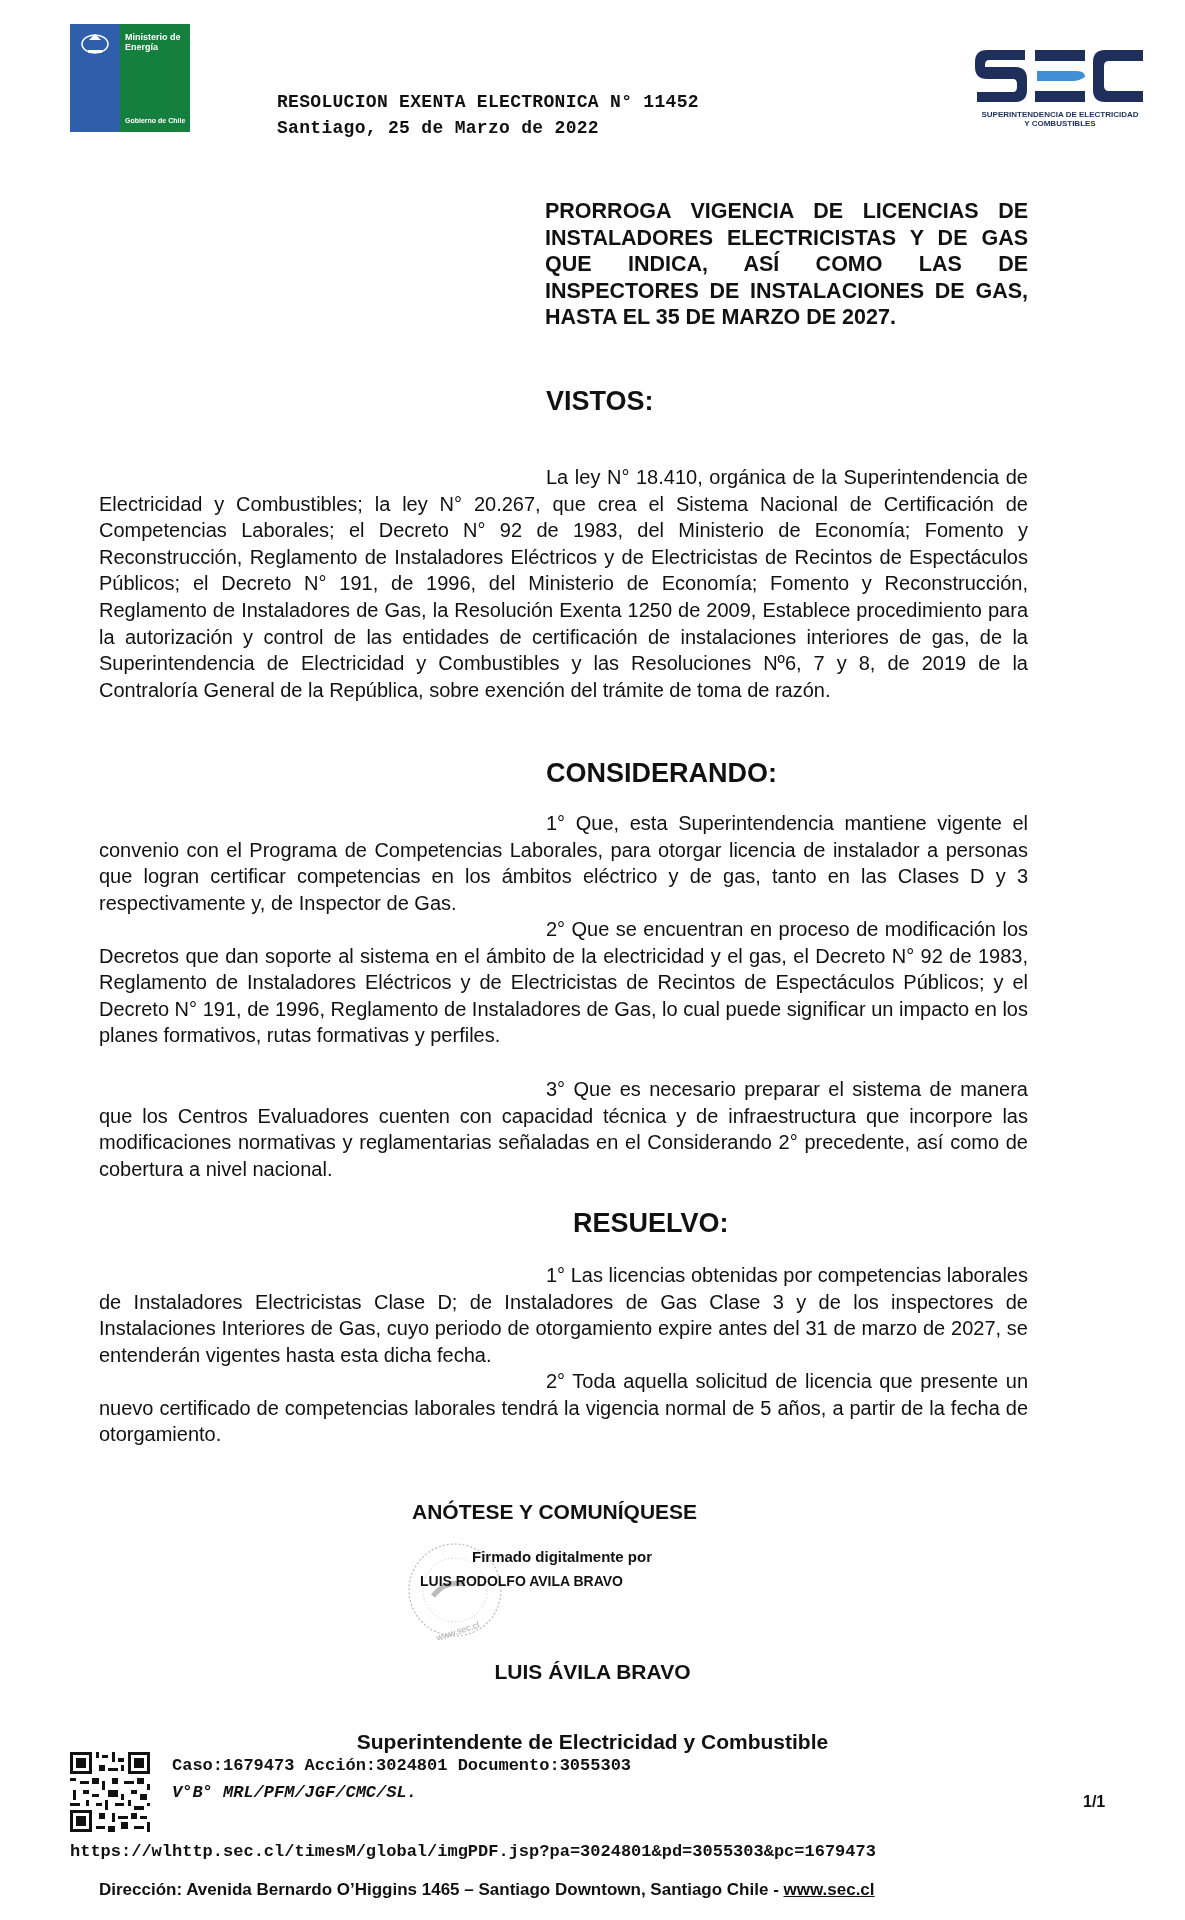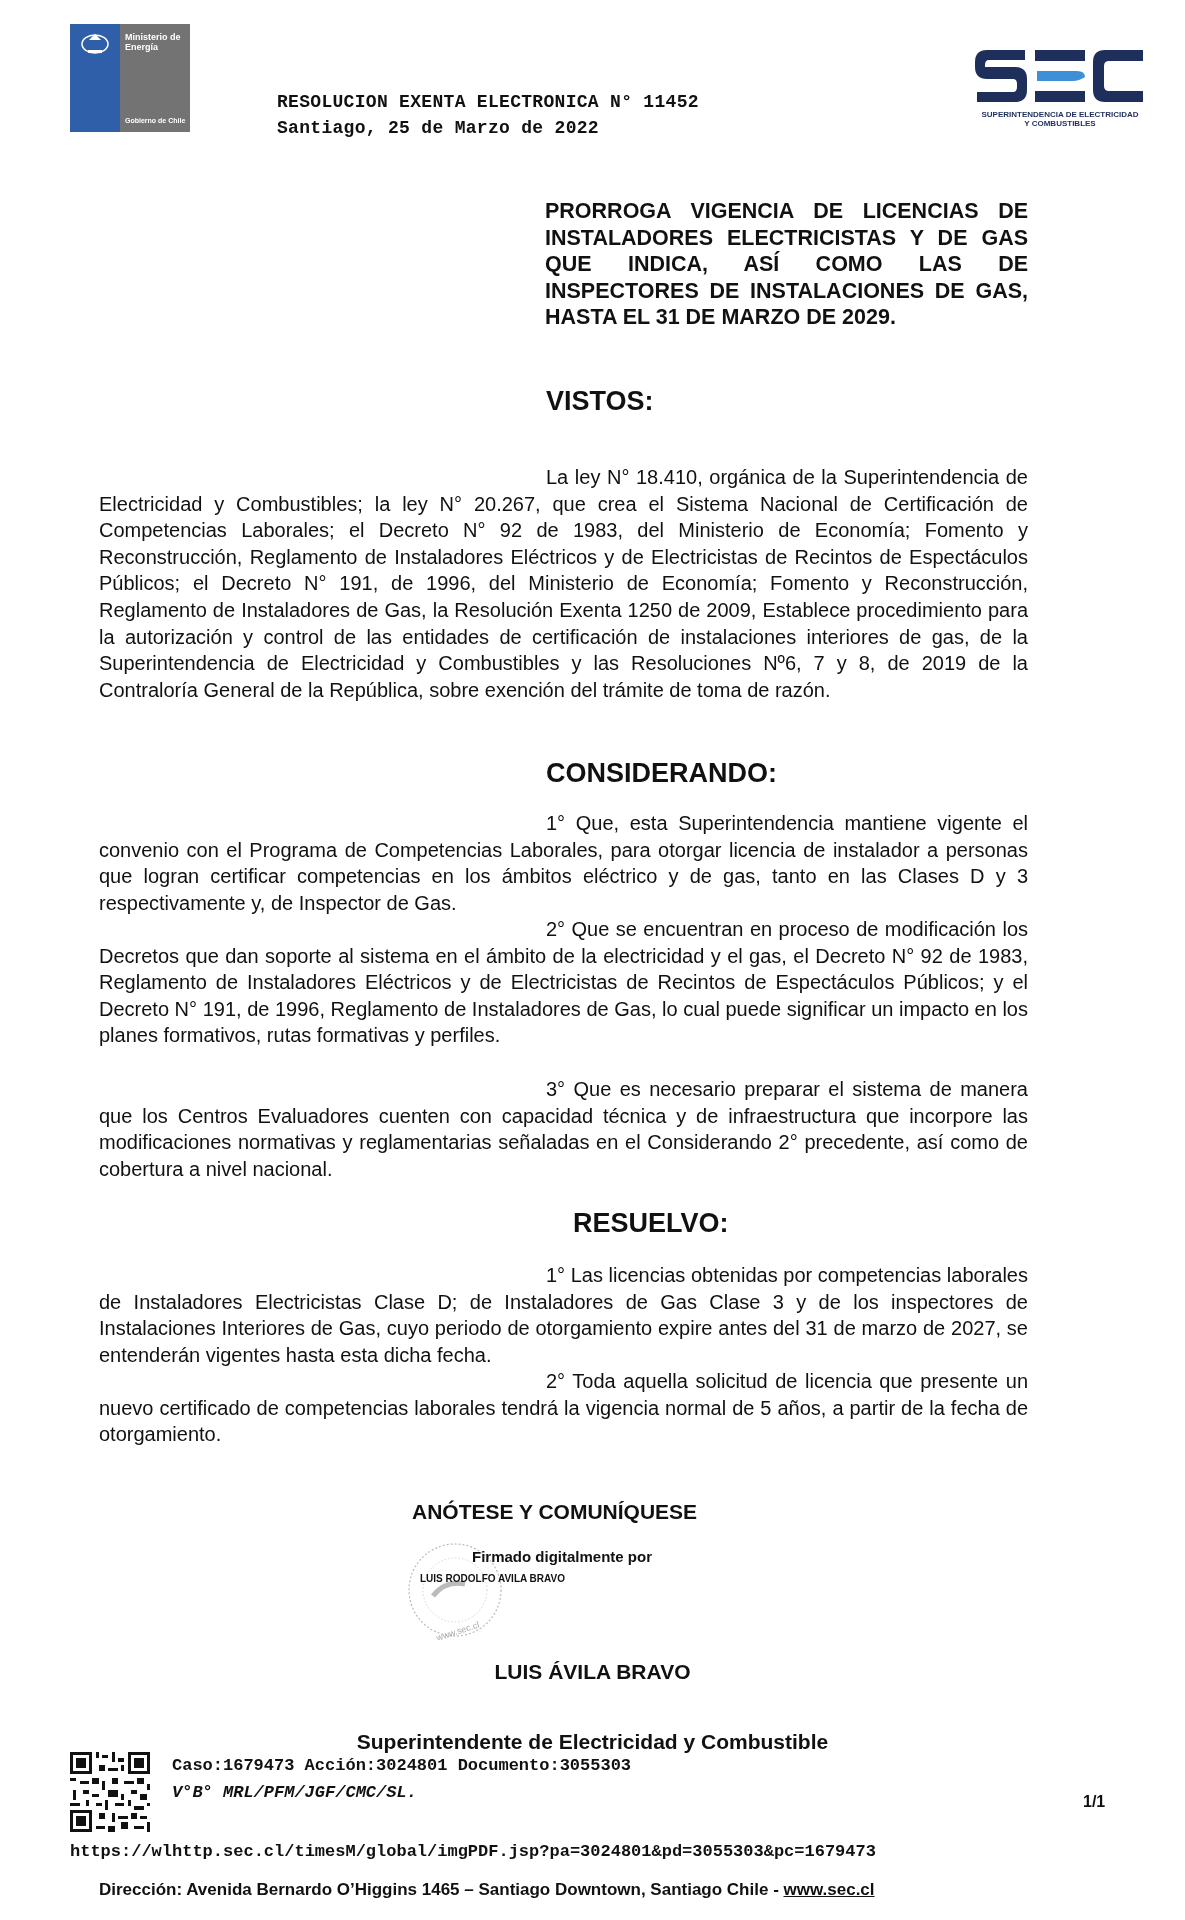--- a/index.html
+++ b/index.html
@@ -3,21 +3,21 @@
 <meta charset="utf-8">
 <style>
   html, body { margin:0; padding:0; background:#ffffff; }
   body { width:1185px; height:1920px; position:relative; overflow:hidden; color:#111; }
   .abs { position:absolute; }
   .mono { font-family:"Liberation Mono","DejaVu Sans Mono",monospace; font-weight:bold; }
   .sans { font-family:"Liberation Sans","DejaVu Sans",sans-serif; }
   
   #min-logo { left:70px; top:24px; width:120px; height:108px; display:flex; }
   #min-logo .blue { width:50px; height:100%; background:#2e5fa8; position:relative; }
-  #min-logo .red { flex:1; background:#737373; position:relative; color:#fff; }
+  #min-logo .red { flex:1; background:#15803d; position:relative; color:#fff; }
   #min-logo .red .t1 { position:absolute; left:5px; top:8px; font-size:9px; font-weight:bold; line-height:10px; }
   #min-logo .red .t2 { position:absolute; left:5px; bottom:8px; font-size:7px; font-weight:bold; }
   #min-logo .crest { position:absolute; left:8px; top:6px; width:34px; height:26px; }
   
   #hdr1 { left:277px; top:86px; font-size:18px; letter-spacing:0.3px;margin-top:6px; }
   #hdr2 { left:277px; top:118px; font-size:18px; letter-spacing:0.3px; }
   
   #sec-logo { left:975px; top:46px; width:170px; height:90px; }
   #sec-logo .sub { position:absolute; left:0; width:170px; text-align:center; color:#1f2f5c; font-weight:bold; font-size:8px; line-height:9px; top:64px; }
   
@@ -30,21 +30,21 @@
   .para .ind { display:inline-block; width:447px; }
   #p-vistos { top:464px; }
   #p-c1 { top:810px; }
   #p-c2 { top:916px; }
   #p-c3 { top:1076px; }
   #p-r1 { top:1262px; }
   #p-r2 { top:1368px; }
   #anotese { left:412px; top:1500px; font-weight:bold; font-size:21px; }
   #stamp { left:405px; top:1540px; width:100px; height:100px; }
   #firmado { left:472px; top:1548px; font-weight:bold; font-size:15px; }
-  #firmante { left:420px; top:1573px; font-weight:bold; font-size:10px; }
+  #firmante { left:420px; top:1573px; font-weight:bold; font-size:14px; }
   #signer-name { left:0; width:1185px; text-align:center; top:1660px; font-weight:bold; font-size:21px; }
   #signer-title { left:0; width:1185px; text-align:center; top:1730px; font-weight:bold; font-size:21px; }
   #qr { left:70px; top:1752px; width:80px; height:80px; }
   #caso { left:172px; top:1756px; font-size:17px; }
   #vb { left:172px; top:1783px; font-size:17px;font-style:italic; }
   #page-num { left:1083px; top:1793px; font-weight:bold; font-size:16px; }
   #url { left:70px; top:1842px; font-size:17px; }
   #address { left:99px; top:1880px; font-weight:bold; font-size:17px; }
   #address a { color:#111; text-decoration:underline; }
 </style>
@@ -75,21 +75,21 @@
 
     <rect x="60" y="4" width="50" height="11" fill="#1f2f5c"></rect>
     <path d="M62 25 H102 Q110 25 110 31 Q104 35 98 35 H62 Z" fill="#3f8fd6"></path>
     <rect x="60" y="45" width="50" height="11" fill="#1f2f5c"></rect>
 
     <path d="M168 4 H130 Q118 4 118 16 V44 Q118 56 130 56 H168 V45 H134 Q129 45 129 40 V20 Q129 15 134 15 H168 Z" fill="#1f2f5c"></path>
   </svg>
   <div class="sub"><span>SUPERINTENDENCIA DE ELECTRICIDAD</span><br><span>Y COMBUSTIBLES</span></div>
 </div>
 
-<div id="title" class="abs sans">PRORROGA VIGENCIA DE LICENCIAS DE INSTALADORES ELECTRICISTAS Y DE GAS QUE INDICA, ASÍ COMO LAS DE INSPECTORES DE INSTALACIONES DE GAS, HASTA EL 31 DE MARZO DE 2029.</div>
+<div id="title" class="abs sans">PRORROGA VIGENCIA DE LICENCIAS DE INSTALADORES ELECTRICISTAS Y DE GAS QUE INDICA, ASÍ COMO LAS DE INSPECTORES DE INSTALACIONES DE GAS, HASTA EL 35 DE MARZO DE 2027.</div>
 
 <div id="vistos" class="abs sans heading">VISTOS:</div>
 <div id="p-vistos" class="abs sans para"><span class="ind"></span><span>La ley N° 18.410, orgánica de la Superintendencia de Electricidad y Combustibles; la ley N° 20.267, que crea el Sistema Nacional de Certificación de Competencias Laborales; el Decreto N° 92 de 1983, del Ministerio de Economía; Fomento y Reconstrucción, Reglamento de Instaladores Eléctricos y de Electricistas de Recintos de Espectáculos Públicos; el Decreto N° 191, de 1996, del Ministerio de Economía; Fomento y Reconstrucción, Reglamento de Instaladores de Gas, la Resolución Exenta 1250 de 2009, Establece procedimiento para la autorización y control de las entidades de certificación de instalaciones interiores de gas, de la Superintendencia de Electricidad y Combustibles y las Resoluciones Nº6, 7 y 8, de 2019 de la Contraloría General de la República, sobre exención del trámite de toma de razón.</span></div>
 
 <div id="considerando" class="abs sans heading">CONSIDERANDO:</div>
 <div id="p-c1" class="abs sans para"><span class="ind"></span><span>1° Que, esta Superintendencia mantiene vigente el convenio con el Programa de Competencias Laborales, para otorgar licencia de instalador a personas que logran certificar competencias en los ámbitos eléctrico y de gas, tanto en las Clases D y 3 respectivamente y, de Inspector de Gas.</span></div>
 <div id="p-c2" class="abs sans para"><span class="ind"></span><span>2° Que se encuentran en proceso de modificación los Decretos que dan soporte al sistema en el ámbito de la electricidad y el gas, el Decreto N° 92 de 1983, Reglamento de Instaladores Eléctricos y de Electricistas de Recintos de Espectáculos Públicos; y el Decreto N° 191, de 1996, Reglamento de Instaladores de Gas, lo cual puede significar un impacto en los planes formativos, rutas formativas y perfiles.</span></div>
 <div id="p-c3" class="abs sans para"><span class="ind"></span><span>3° Que es necesario preparar el sistema de manera que los Centros Evaluadores cuenten con capacidad técnica y de infraestructura que incorpore las modificaciones normativas y reglamentarias señaladas en el Considerando 2° precedente, así como de cobertura a nivel nacional.</span></div>
 
 <div id="resuelvo" class="abs sans heading">RESUELVO:</div>

